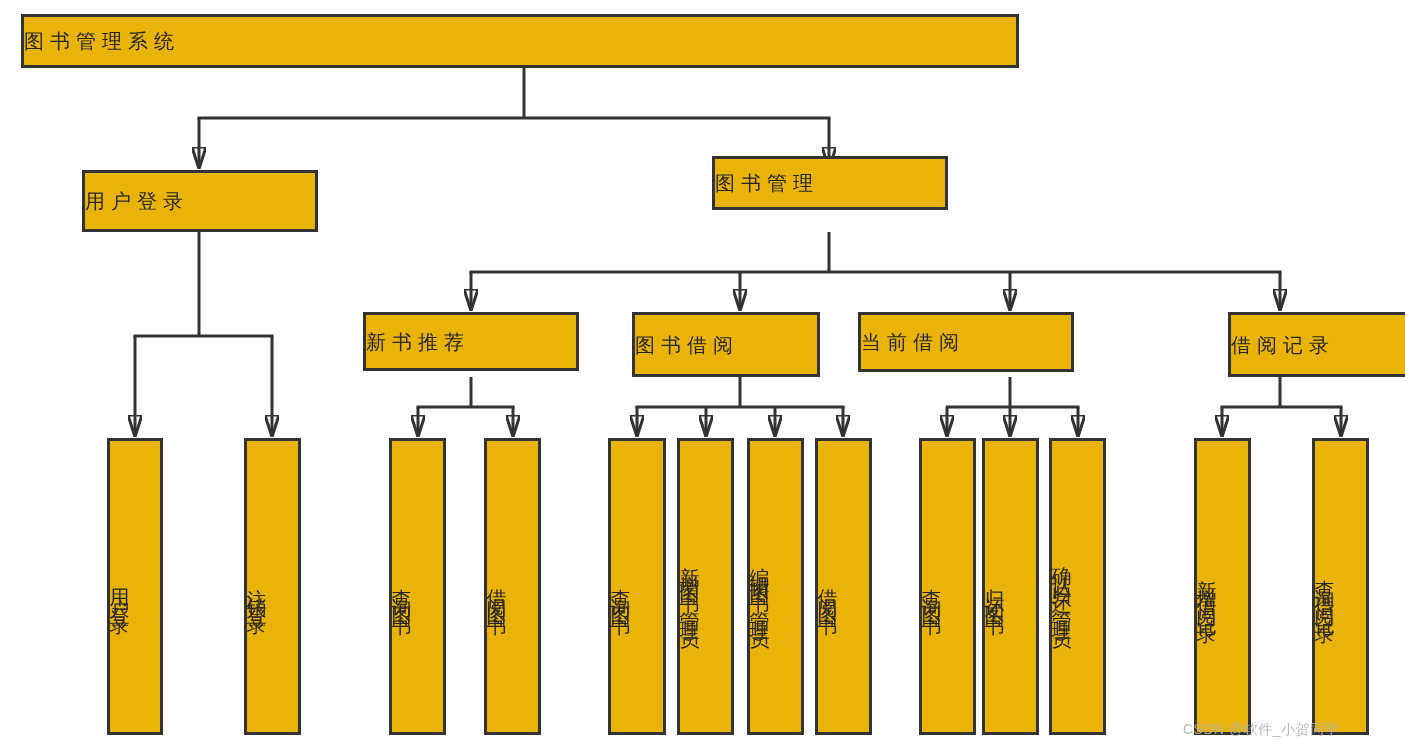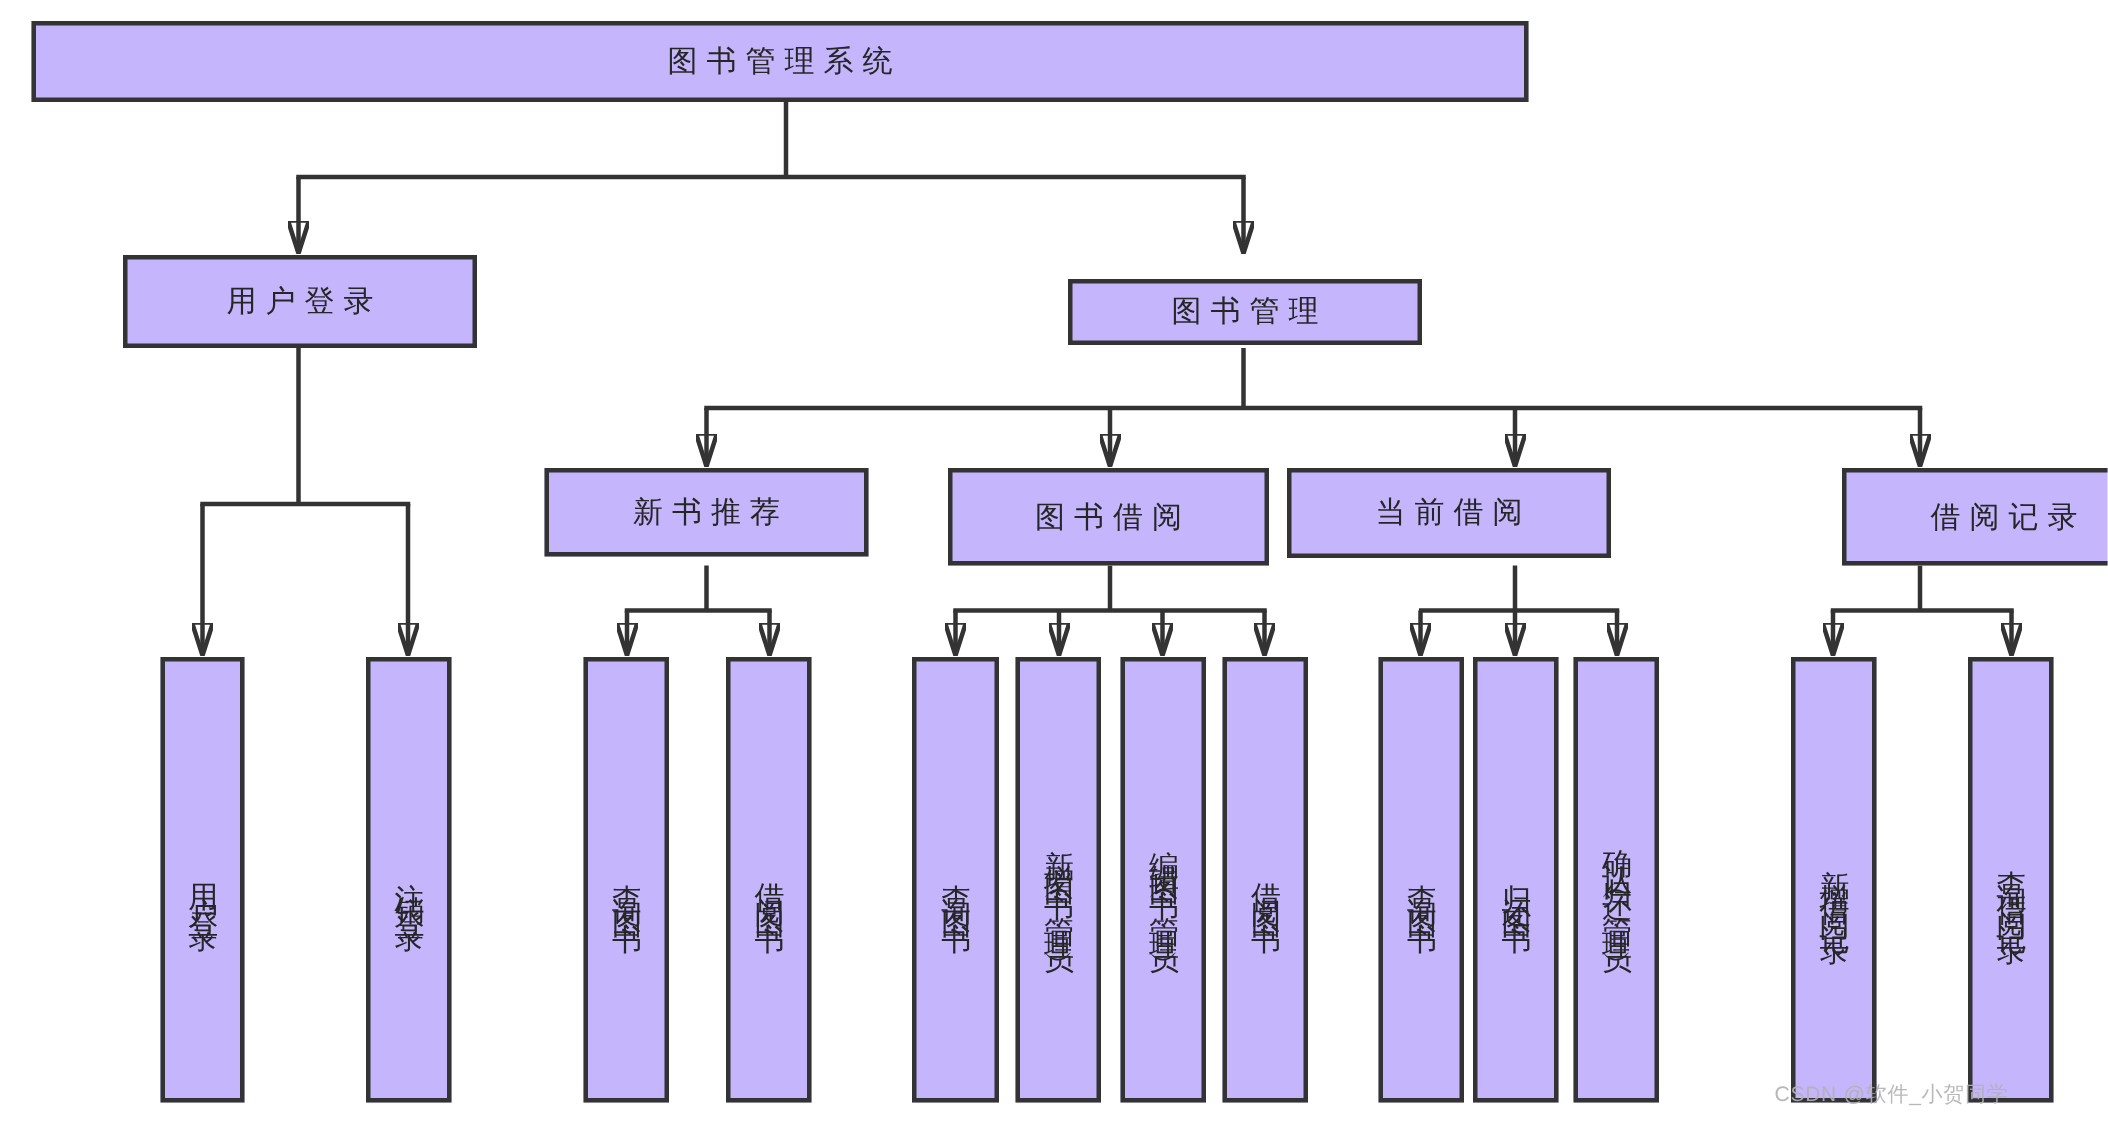--- a/index.html
+++ b/index.html
@@ -4,23 +4,23 @@
 <style>
   html,body { margin:0; padding:0; background:#ffffff; }
   body {
     width:1405px; height:747px; overflow:hidden;
     font-family:"Liberation Sans","DejaVu Sans",sans-serif;
   }
   .canvas { position:relative; width:1405px; height:747px; background:#ffffff; }
   svg.edges { position:absolute; left:0; top:0; }
   svg.edges path { stroke:#333333; stroke-width:3; fill:none; }
   .node {
-    position:absolute; background:#c4b5fd;
+    position:absolute; background:#eab308;
     border:3px solid #333333; box-sizing:border-box;
-    display:flex; align-items:center; justify-content:center;
+    display:flex; align-items:center; 
     color:#262626;
   }
   .node.h span {
     font-size:20px; letter-spacing:6px; margin-right:-6px;
     white-space:nowrap; line-height:1.2;
   }
   .node.v span {
     writing-mode:vertical-rl; text-orientation:mixed;
     font-size:20px; letter-spacing:9px; margin-bottom:-9px;
     line-height:1; white-space:nowrap;
@@ -84,28 +84,28 @@
     <path d="M1341 407 L1341 436" marker-end="url(#arw)"></path>
   </svg>
 
   <div class="node h" style="left:21px;top:14px;width:998px;height:54px">
     <span>图书管理系统</span>
   </div>
 
   <div class="node h" style="left:82px;top:170px;width:236px;height:62px">
     <span>用户登录</span>
   </div>
-  <div class="node h" style="left:712px;top:186px;width:236px;height:44px">
+  <div class="node h" style="left:712px;top:156px;width:236px;height:54px">
     <span>图书管理</span>
   </div>
 
   <div class="node h" style="left:363px;top:312px;width:216px;height:59px">
     <span>新书推荐</span>
   </div>
-  <div class="node h" style="left:632px;top:312px;width:214px;height:65px">
+  <div class="node h" style="left:632px;top:312px;width:188px;height:65px">
     <span>图书借阅</span>
   </div>
   <div class="node h" style="left:858px;top:312px;width:216px;height:60px">
     <span>当前借阅</span>
   </div>
   <div class="node h" style="left:1228px;top:312px;width:216px;height:65px">
     <span>借阅记录</span>
   </div>
 
   <div class="node v" style="left:107px;top:438px;width:56px;height:297px">

